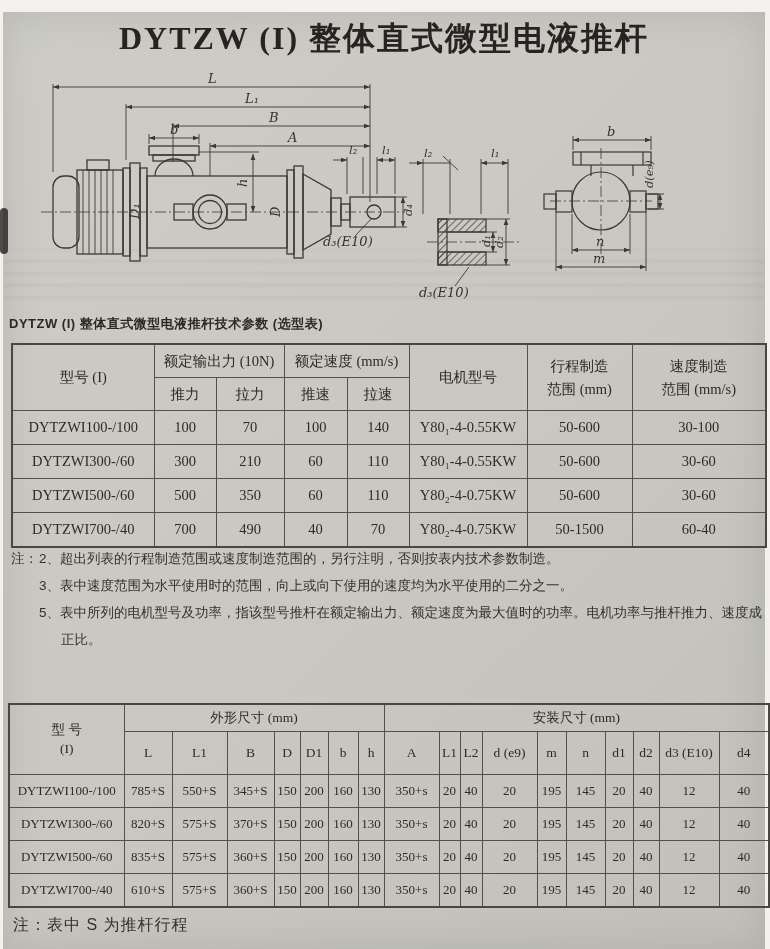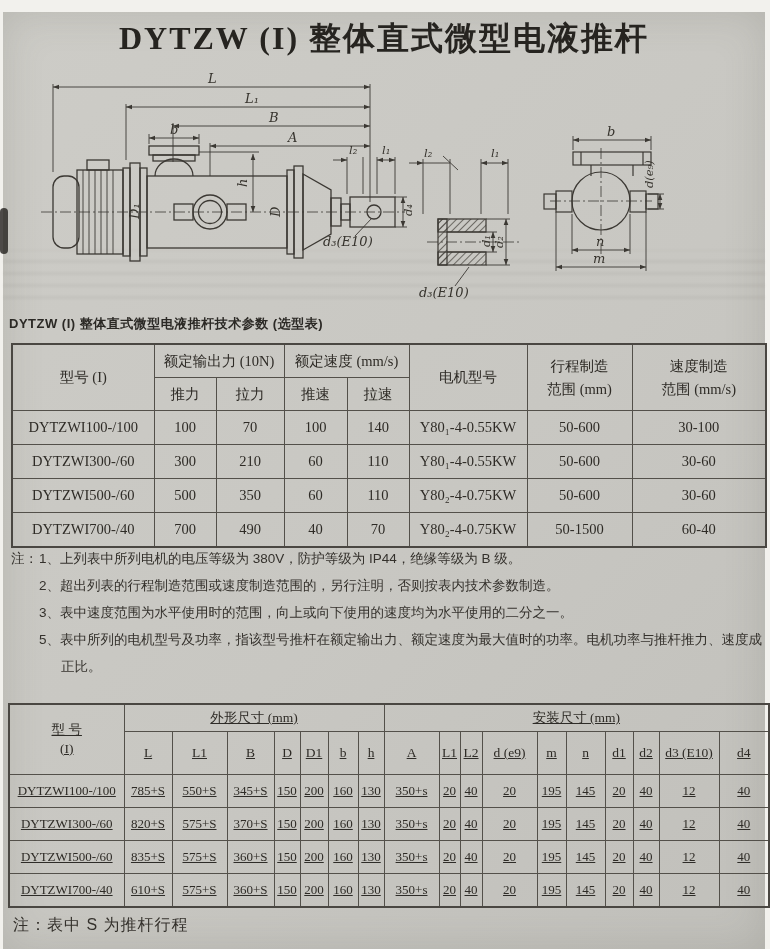--- a/index.html
+++ b/index.html
@@ -30,21 +30,21 @@
   .dimtext.small{font-size:11.5px;}
   .caption{
     position:absolute;left:6px;
     font-family:"Liberation Sans","DejaVu Sans",sans-serif;
     font-weight:700;font-size:13px;color:#2b2925;letter-spacing:.5px;
   }
   .cap1{top:303px;}
   .cap2{top:663px;}
   table{border-collapse:collapse;table-layout:fixed;background:transparent;}
   .t1{position:absolute;left:8px;top:331px;width:754px;}
-  .t2{position:absolute;left:5px;top:691px;width:760px;text-decoration:underline;}
+  .t2{position:absolute;left:5px;top:691px;width:760px;}
   th,td{
     border:1px solid #53504a;
     text-align:center;vertical-align:middle;
     font-weight:normal;color:#2e2b26;
     padding:0 1px;overflow:hidden;white-space:nowrap;
   }
   .t1{border:2px solid #4a4742;}
   .t2{border:2px solid #4a4742;}
   .t1 th{font-size:14.5px;height:32px;}
   .t1 td{font-size:14.5px;height:33px;}
@@ -316,21 +316,20 @@
             <td>Y80₂-4-0.75KW</td>
             <td>50-1500</td>
             <td>60-40</td>
           </tr>
         </tbody>
     </table>
 
     <div class="notes">
       <span class="prefix">注：</span>
       <div class="body">
-          <div class="note-line">1、上列表中所列电机的电压等级为 380V，防护等级为 IP44，绝缘等级为 B 级。</div>
           <div class="note-line">2、超出列表的行程制造范围或速度制造范围的，另行注明，否则按表内技术参数制造。</div>
           <div class="note-line">3、表中速度范围为水平使用时的范围，向上或向下使用的速度均为水平使用的二分之一。</div>
           <div class="note-line">5、表中所列的电机型号及功率，指该型号推杆在额定输出力、额定速度为最大值时的功率。电机功率与推杆推力、速度成正比。</div>
         </div>
     </div>
 
 
     <table class="t2">
       <colgroup>
         <col style="width:115px">

